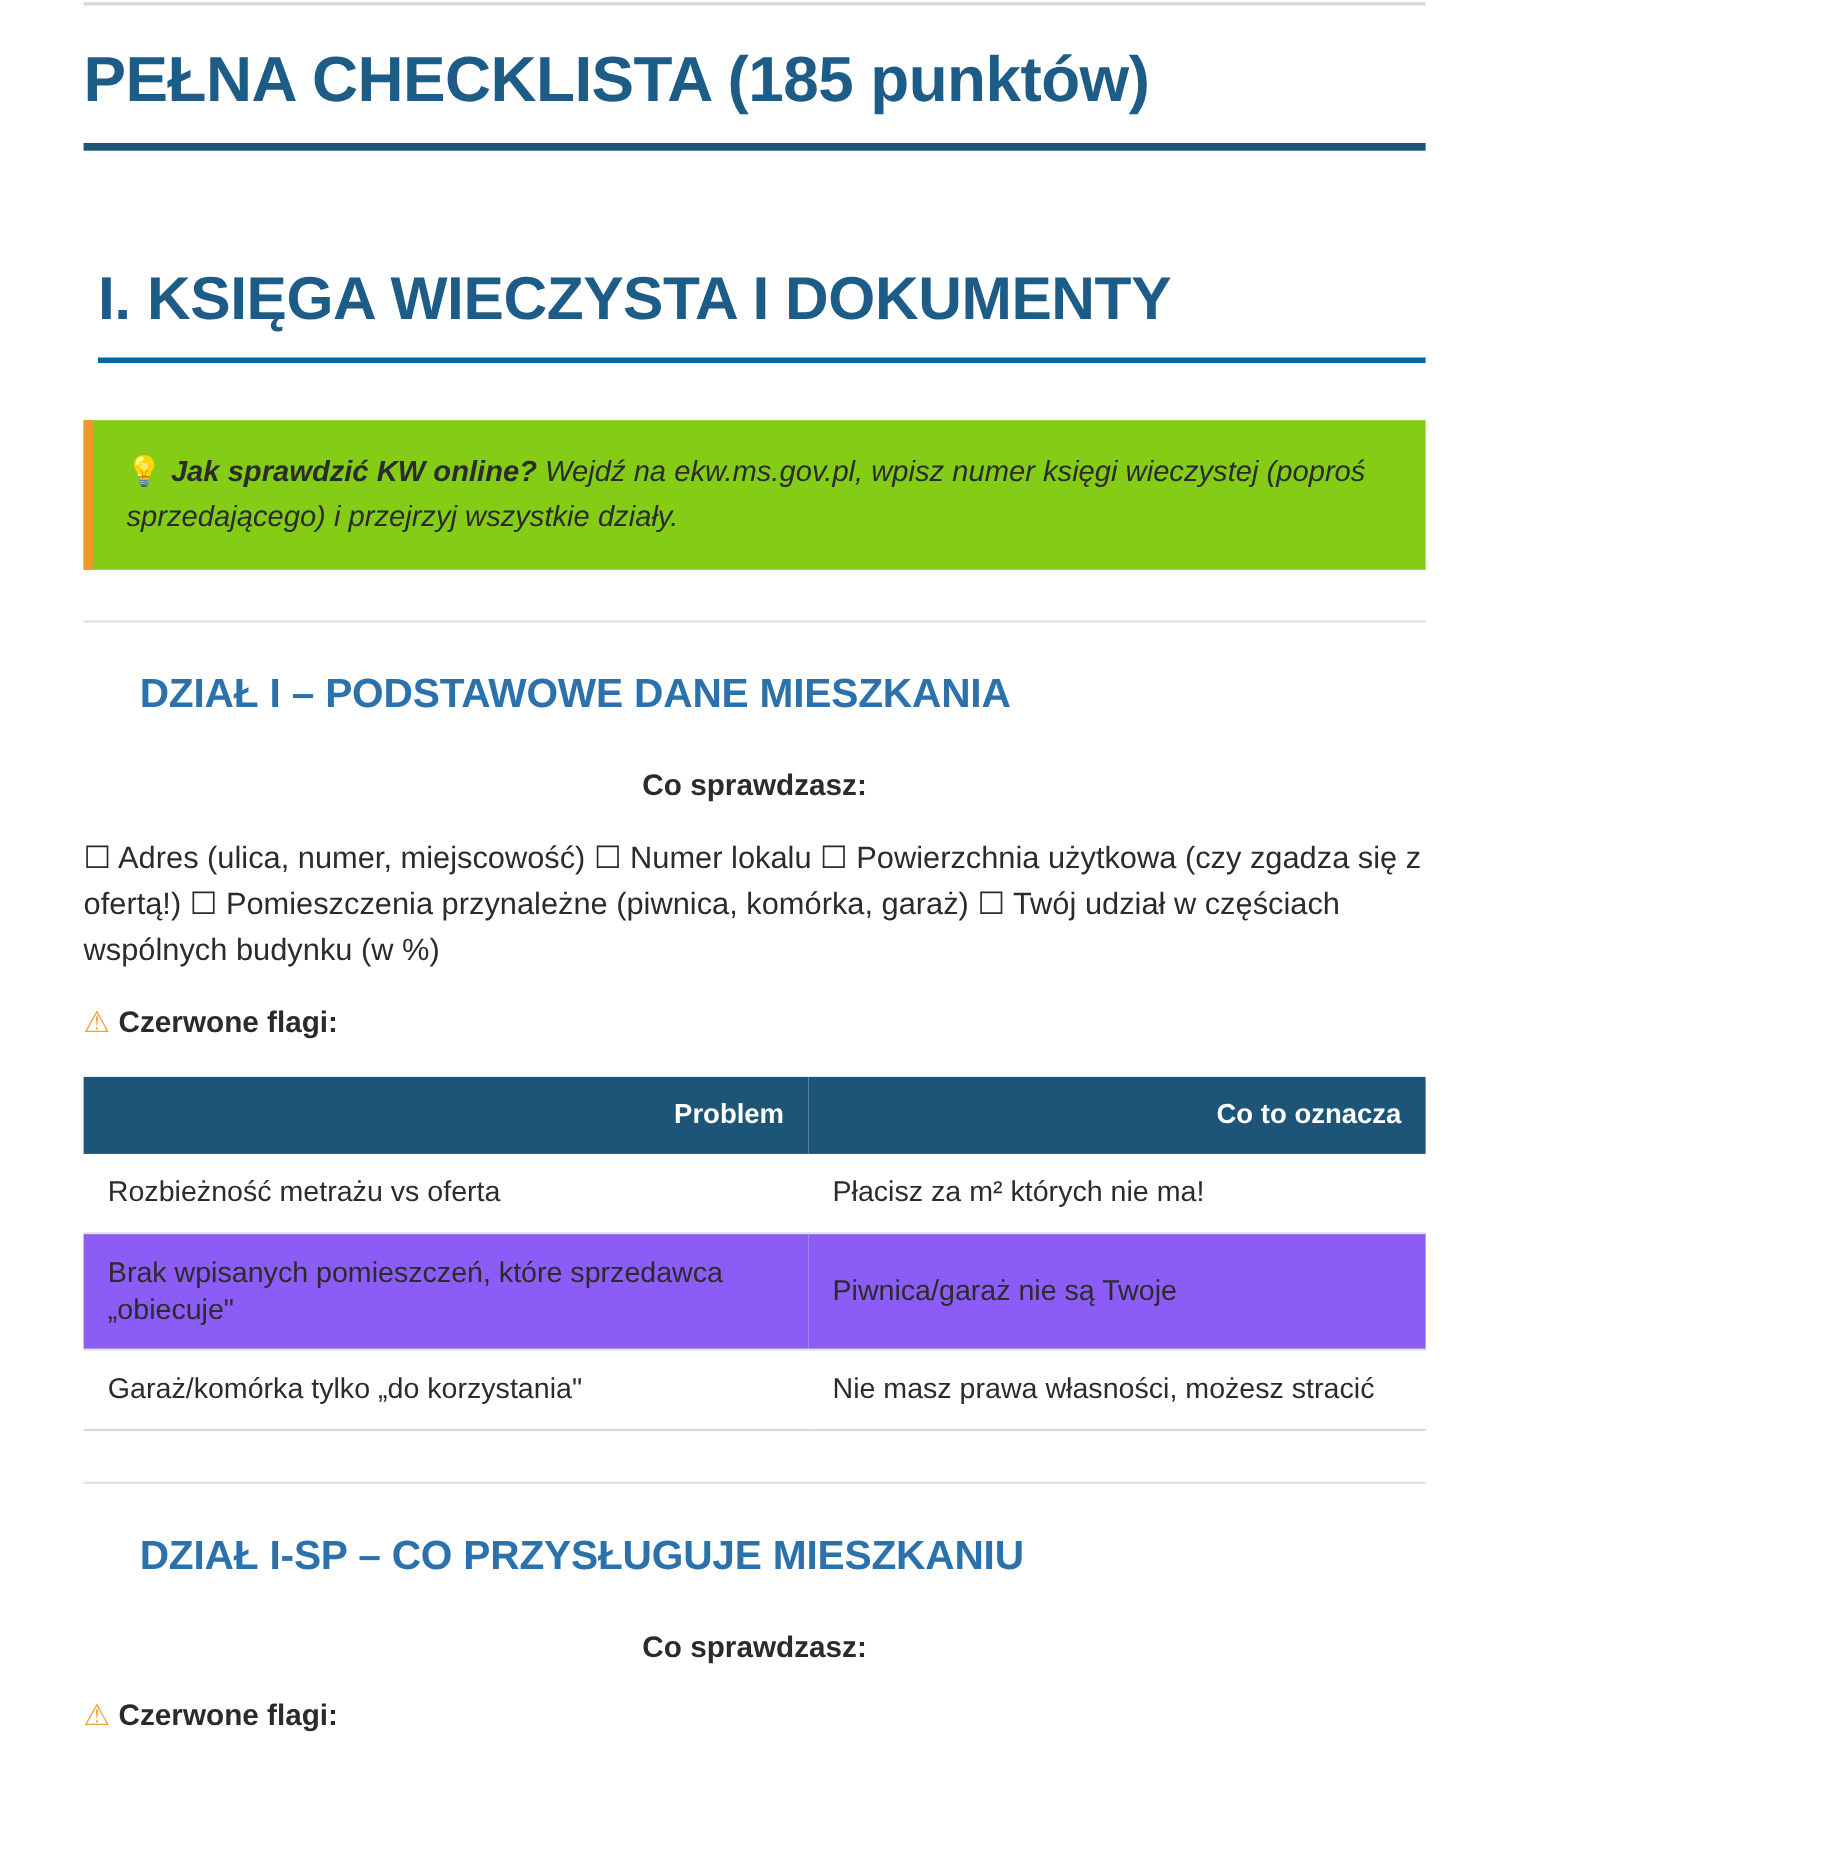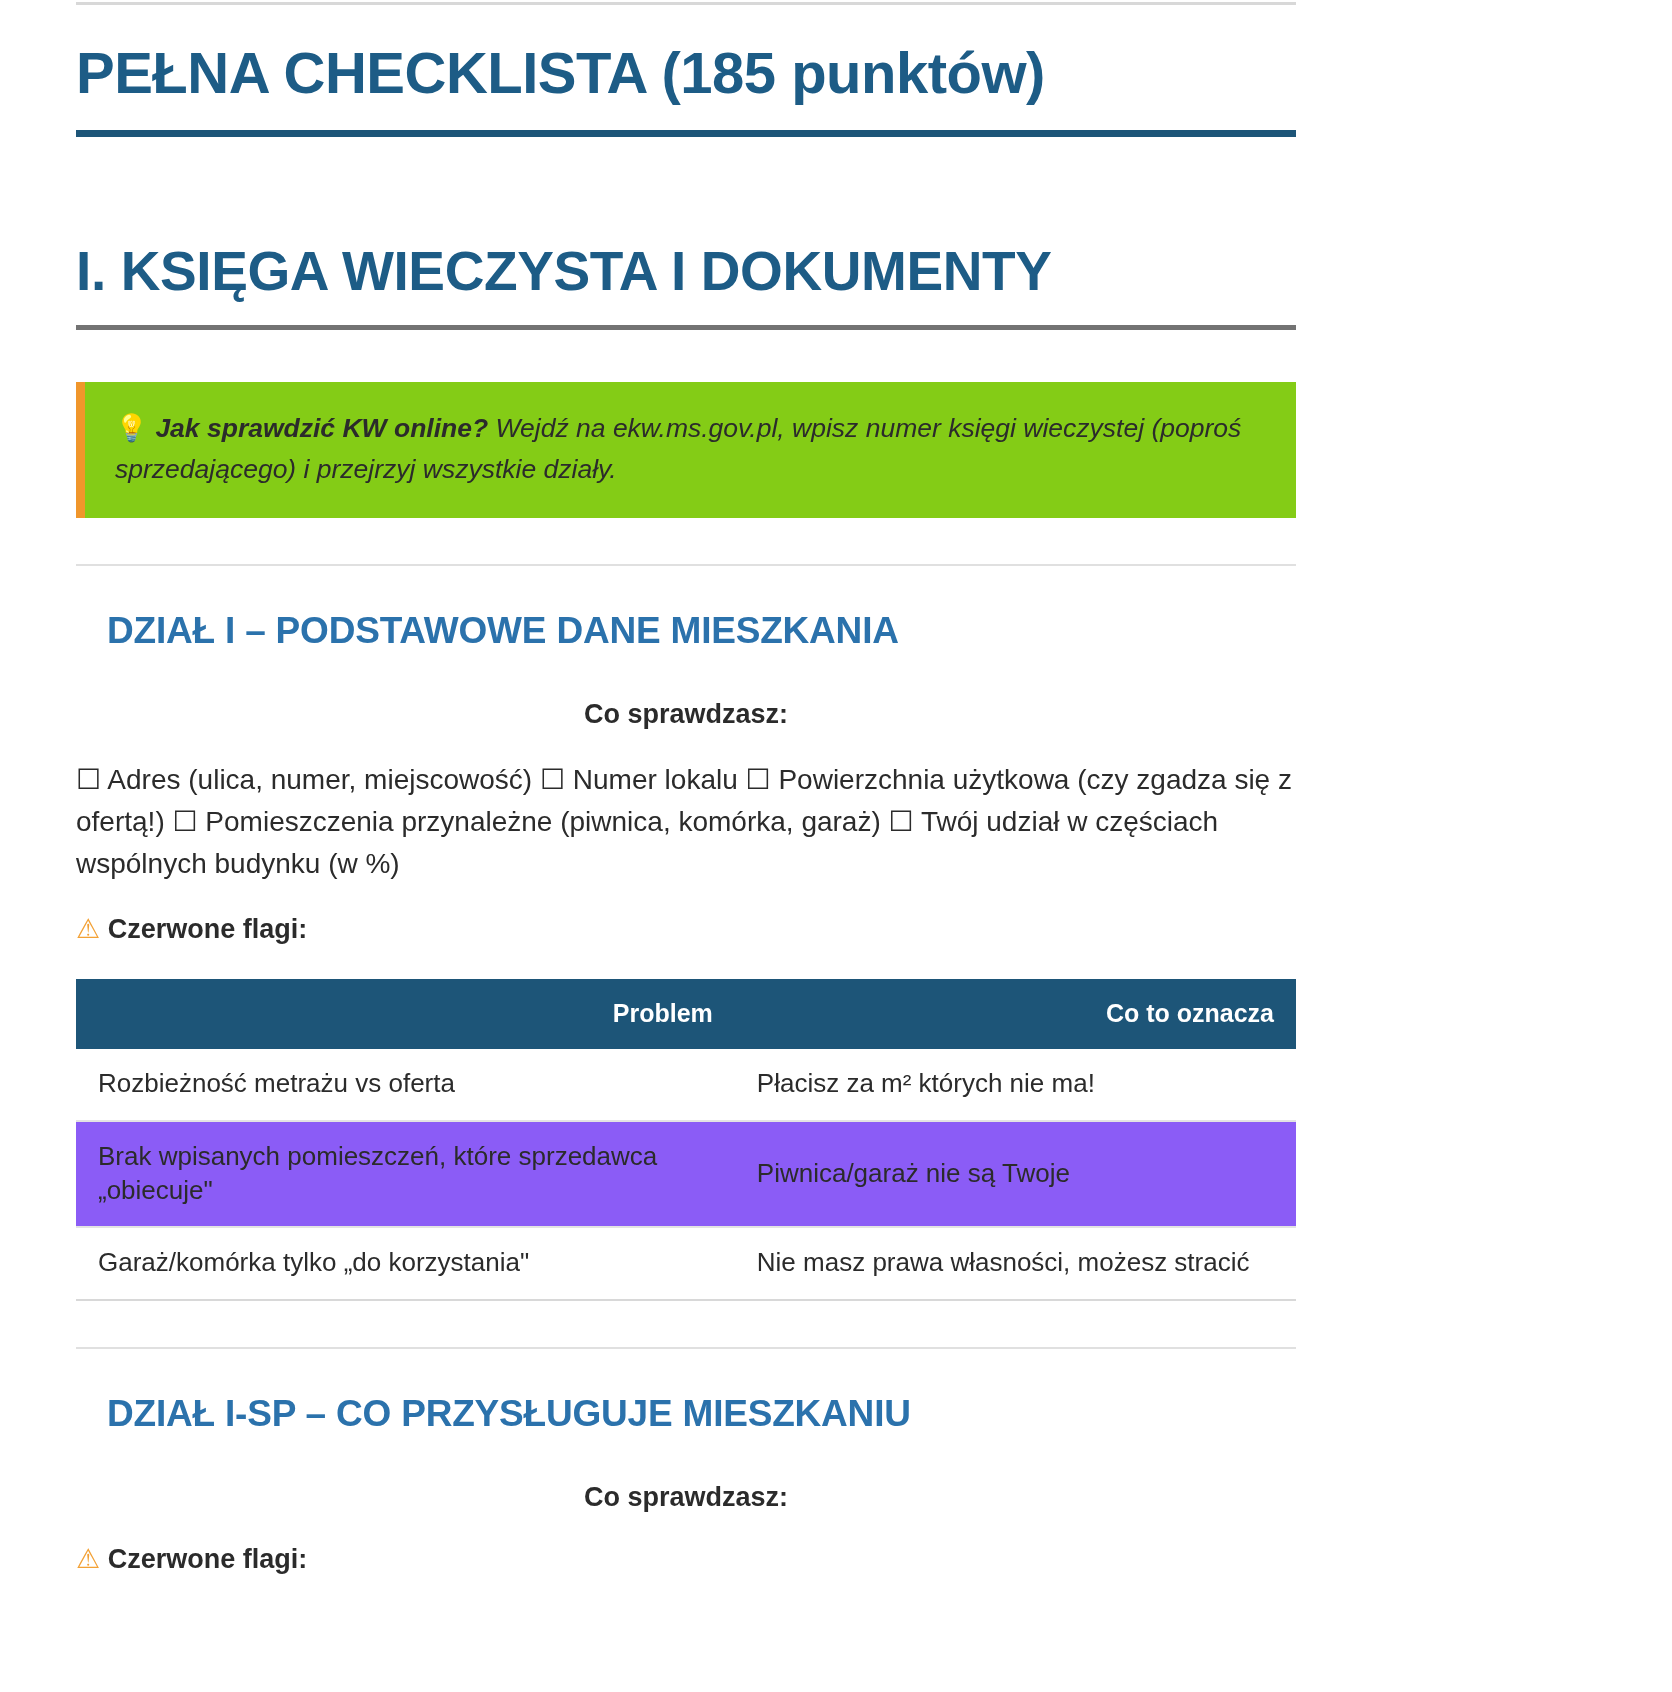--- a/index.html
+++ b/index.html
@@ -42,23 +42,23 @@
     white-space: nowrap;
   }
 
   
   .part-title {
     font-size: 55px;
     line-height: 1.12;
     font-weight: 700;
     color: #1d5c86;
     letter-spacing: -0.4px;
-    margin: 104px 0 0 0;
+    margin: 104px 0 0 13px;
     padding-bottom: 22px;
-    border-bottom: 5px solid #737373;
+    border-bottom: 5px solid #0369a1;
     white-space: nowrap;
   }
 
   
   .tip-box {
     margin: 52px 0 0 0;
     background: #84cc16;
     border-left: 9px solid #f0962b;
     padding: 26px 30px 28px 30px;
     font-size: 26.5px;
@@ -78,20 +78,21 @@
     background: #e0e0e0;
     border: 0;
     margin: 46px 0 0 0;
   }
 
   
   .section-head {
     display: flex;
     align-items: flex-start;
     margin: 42px 0 0 0;
+    gap: 20px;
   }
   .section-bar {
     width: 9px;
     background: #2b72ac;
     flex: 0 0 9px;
     margin-right: 22px;
   }
   .section-head h3 {
     margin: 0;
     font-size: 37px;

